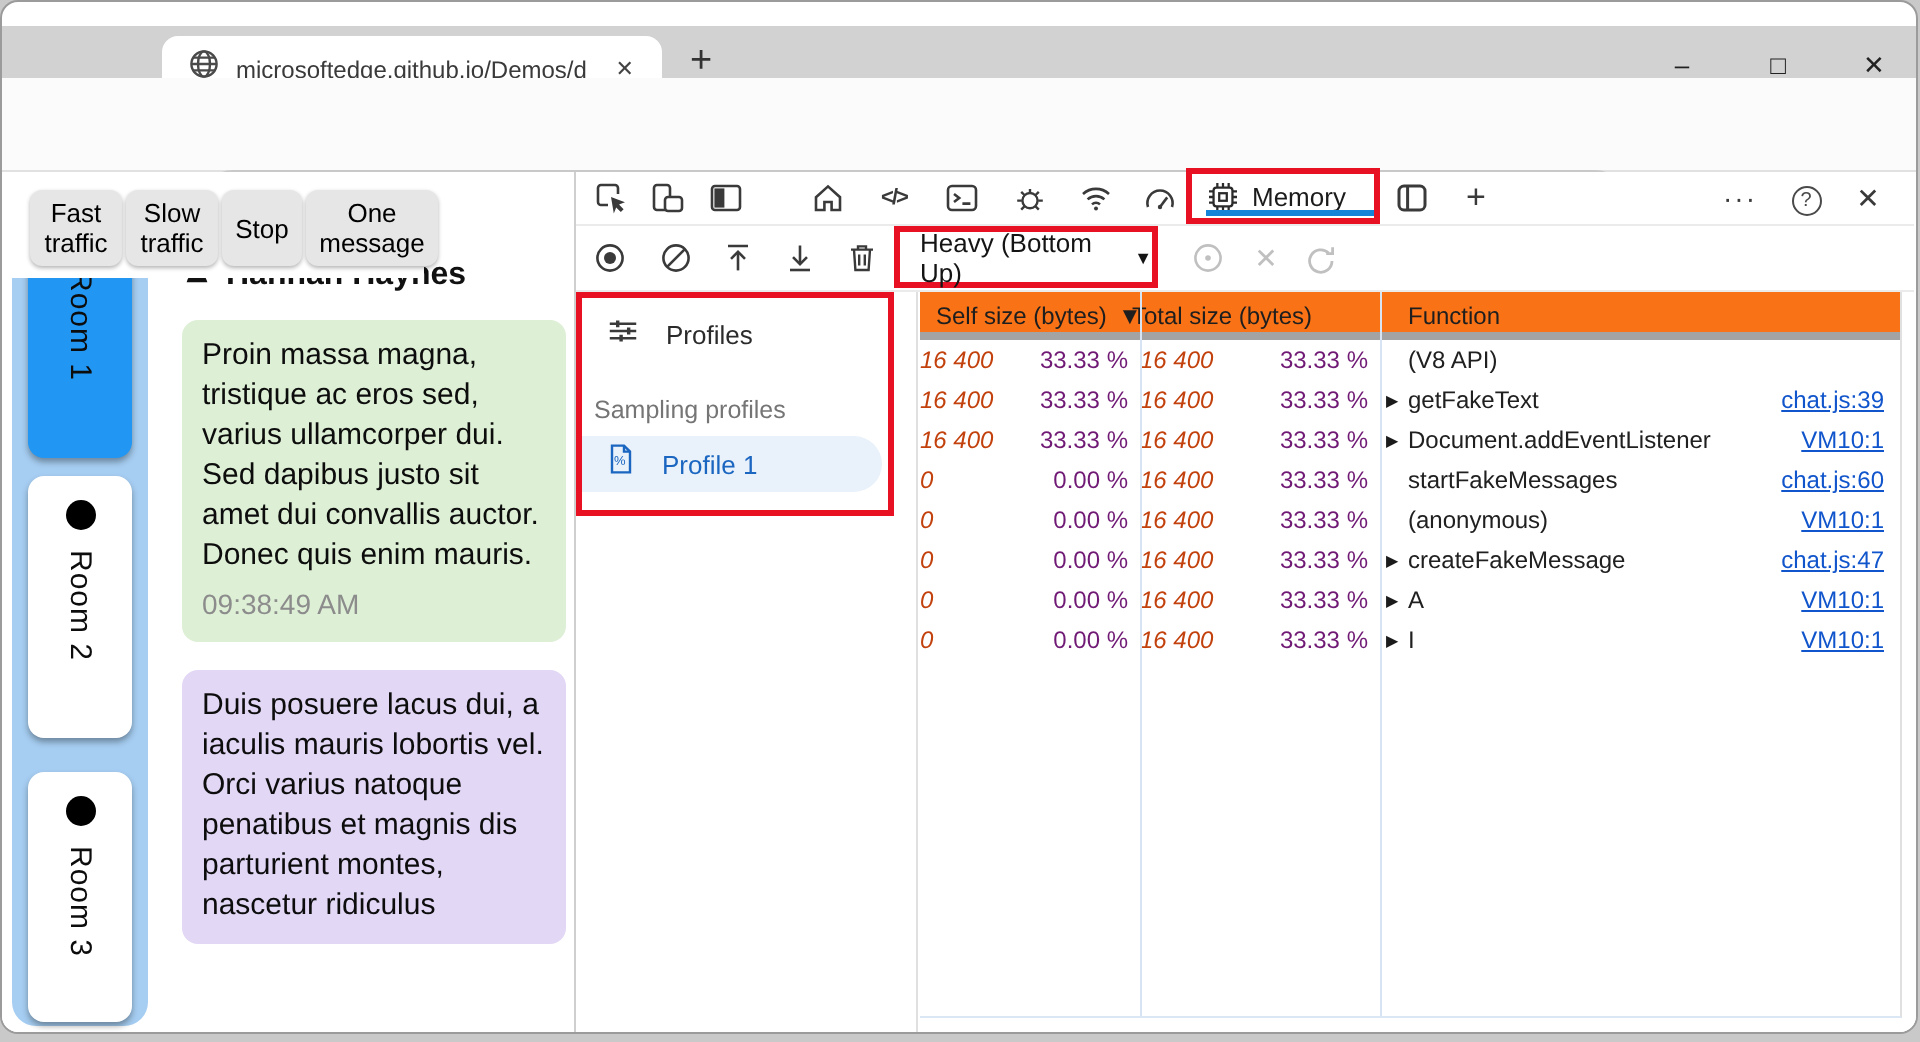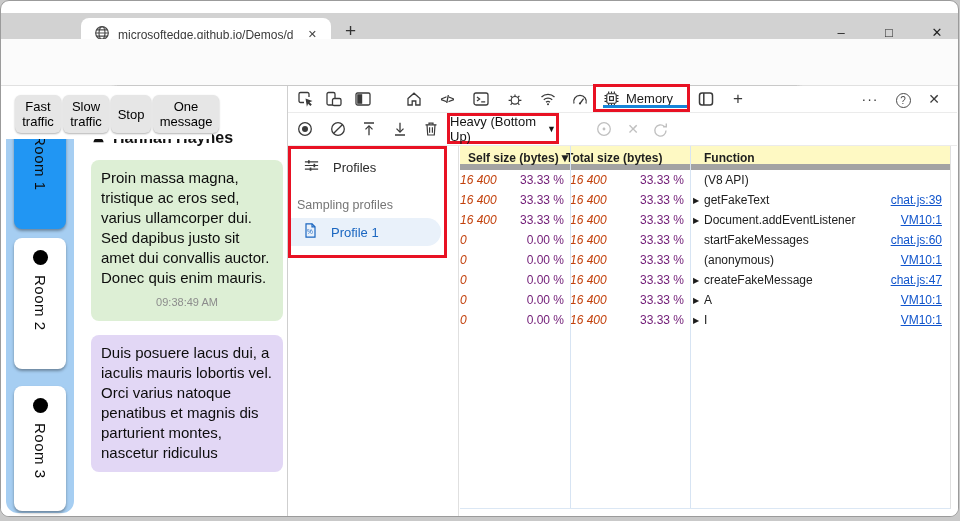--- a/index.html
+++ b/index.html
@@ -37,21 +37,21 @@
     box-shadow:0 2px 3px rgba(0,0,0,.35); display:flex; flex-direction:column; align-items:center; padding-top:12px; }
   .room-tab.active { background:#2196f3; }
   .room-dot { width:15px; height:15px; border-radius:50%; background:#000; margin-bottom:10px; }
   .room-label { writing-mode:vertical-rl; font-size:15px; color:#0c0c0c; letter-spacing:.5px; }
   .chat-msgs { position:absolute; left:90px; top:41px; width:192px; z-index:1; }
   .msg-author { display:flex; align-items:center; gap:7px; font-size:16px; font-weight:bold; color:#111; height:22px; }
   .bubble { margin-top:11px; border-radius:8px; padding:8px 10px 9px 10px; font-size:15px;
     line-height:20px; color:#0d0d0d; }
   .bubble.green { background:#ddefd5; }
   .bubble.purple { background:#e2d7f5; }
-  .msg-time { text-align:center; font-size:11px; color:#8c8c8c; margin-top:4px; }
+  .msg-time { text-align:left; font-size:14px; color:#8c8c8c; margin-top:4px; }
   .msg-group + .msg-group { margin-top:14px; }
   .chat-head { position:absolute; left:0; top:0; width:211px; height:53px; background:#fff; z-index:2; }
   .traffic { position:absolute; left:14px; top:9px; display:flex; gap:2px; }
   .tbtn { background:#e6e6e6; border:none; border-radius:6px; font-family:inherit; font-size:13px;
     line-height:15px; color:#000; text-align:center; padding:4px 2px; box-shadow:0 1px 2px rgba(0,0,0,.3); }
 
   
   .dt { position:absolute; left:286px; top:85px; right:0; bottom:0; background:#fff; border-left:1px solid #cfcfcf; }
   .dt-tabs { position:absolute; left:287px; top:85px; right:1px; height:27px; background:#fff; border-bottom:1px solid #ebebeb; }
   .dt-toolbar { position:absolute; left:287px; top:112px; right:1px; height:33px; background:#fff; border-bottom:1px solid #ebebeb; }
@@ -60,37 +60,37 @@
   .gray { color:#c0c0c0; }
   .code-ic { font-size:11px; font-weight:bold; letter-spacing:-1px; }
   .help-ic { width:15px; height:15px; border:1.3px solid #4a4a4a; border-radius:50%;
     font-size:10px; display:flex; align-items:center; justify-content:center; color:#4a4a4a; }
 
   .memory-tab { position:absolute; left:592px; top:83px; width:97px; height:28px; border:3px solid #e81123;
     display:flex; align-items:center; padding-left:5px; gap:5px; z-index:5; background:#fff; }
   .memory-label { font-size:13px; color:#1b1b1b; }
   .mem-underline { position:absolute; left:602px; top:104px; width:84px; height:3px; background:#1584d8; z-index:6; }
 
-  .heavy-box { position:absolute; left:446px; top:112px; width:112px; height:31px; border:3px solid #e81123;
-    display:flex; align-items:center; z-index:5; background:#fff; }
+  .heavy-box { position:absolute; left:446px; top:112px; width:132px; height:31px; border:3px solid #e81123;
+    display:flex; align-items:center; padding-left:10px; z-index:5; background:#fff; }
   .heavy-label { font-size:13px; color:#141414; }
   .heavy-arrow { font-size:9px; color:#141414; margin-left:9px; }
 
   .profiles-box { position:absolute; left:287px; top:145px; width:159px; height:112px; border:3px solid #e81123; z-index:5; }
 
   .profiles-pane { position:absolute; left:287px; top:145px; width:171px; bottom:0; background:#fff; border-right:1px solid #e0e0e0; }
   .pp-title { position:absolute; left:15px; top:11px; display:flex; gap:13px; align-items:center;
     font-size:13px; color:#2b2b2b; }
   .pp-section { position:absolute; left:9px; top:52px; font-size:12.5px; color:#757575; }
   .pp-item { position:absolute; left:3px; top:72px; width:150px; height:28px; background:#e9f1fa;
     border-radius:0 14px 14px 0; display:flex; align-items:center; gap:13px; padding-left:11px; }
   .pp-item-label { font-size:13px; color:#1a66c0; }
 
   .grid { position:absolute; left:459px; top:145px; width:491px; bottom:7px; border-right:1px solid #e0e0e0; border-bottom:1px solid #dbe7f4; }
-  .ghead { position:relative; height:24px; background:#fef9c3; border-bottom:6px solid #a3a3a3;font-weight:bold; }
+  .ghead { position:relative; height:24px; background:#f97316; border-bottom:4px solid #a3a3a3; }
   .ghead span { position:absolute; top:0; line-height:24px; font-size:12px; color:#1e1e1e; }
   .gh-self { left:8px; } .gh-sort { left:99px; font-size:8px; }
   .gh-total { left:106px; } .gh-fn { left:244px; }
   .vline { position:absolute; top:0; bottom:0; width:1px; background:#d7e4f3; }
   .trow { display:grid; grid-template-columns:52px 52px 6px 57px 57px 6px 1fr; height:20px; align-items:center; font-size:12px; }
   .trow .num { text-align:left; color:#c2410c;font-style:italic; }
   .trow .pct { text-align:right; color:#701a75; }
   .fn { position:relative; display:flex; align-items:center; padding-left:14px; height:20px; }
   .exp { position:absolute; left:3px; font-size:8px; color:#1b1b1b; }
   .fname { color:#202020; white-space:nowrap; }

